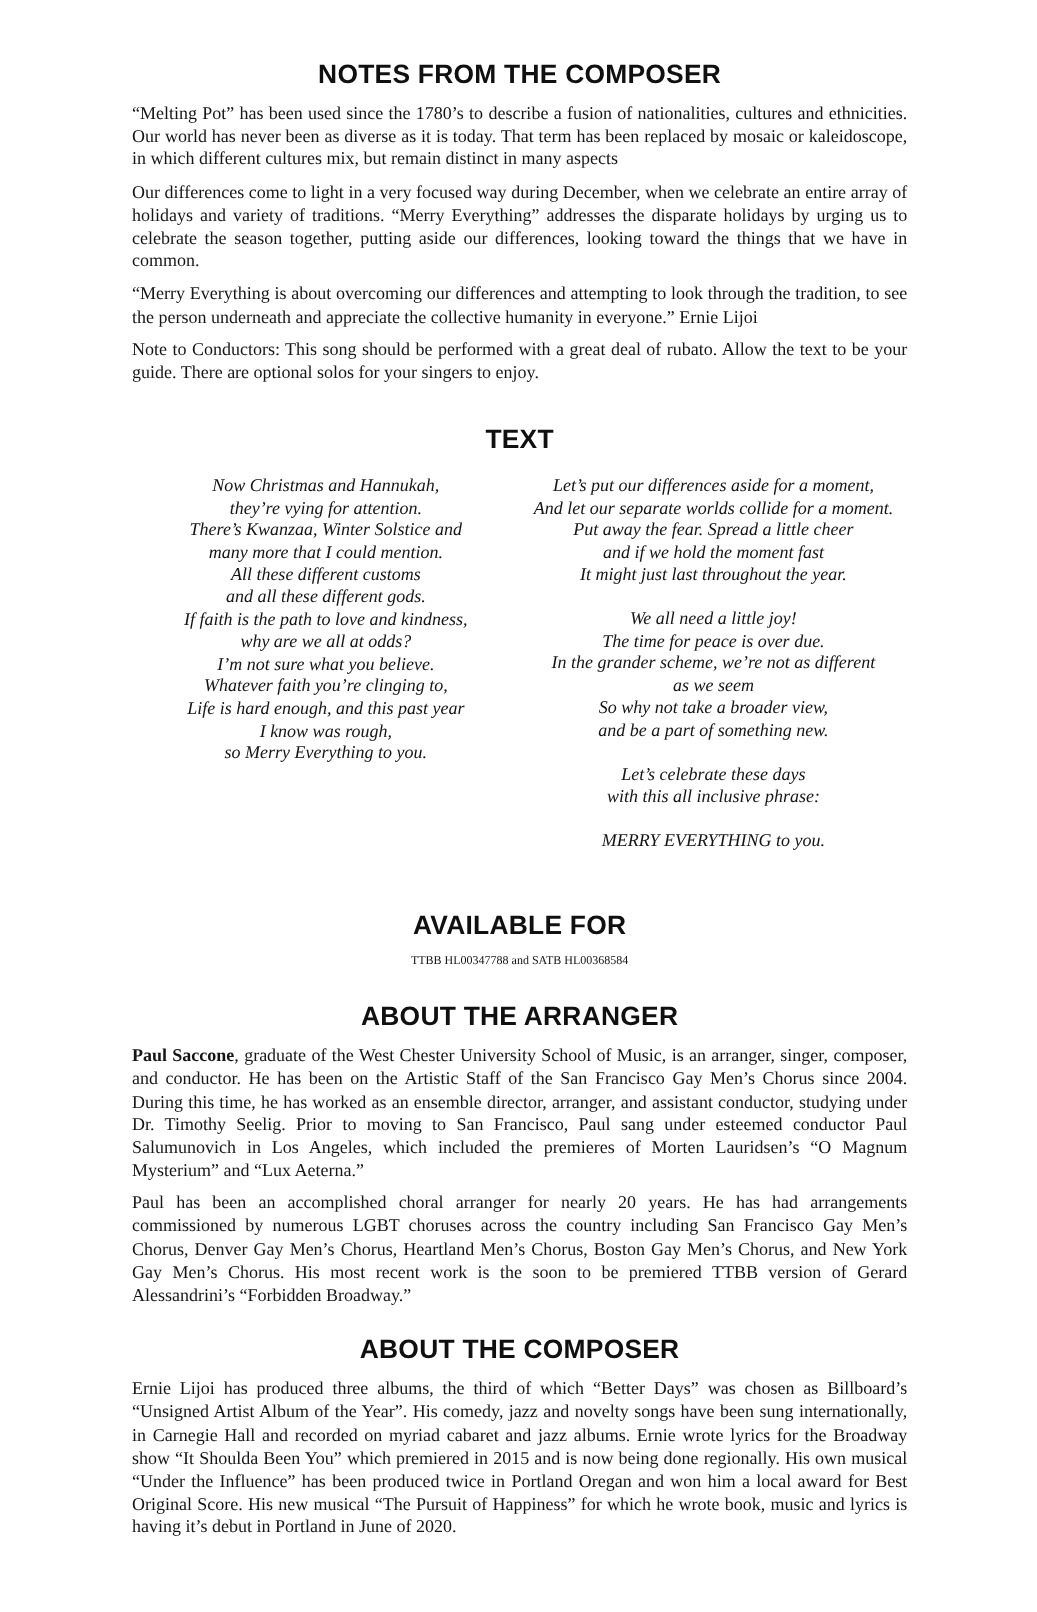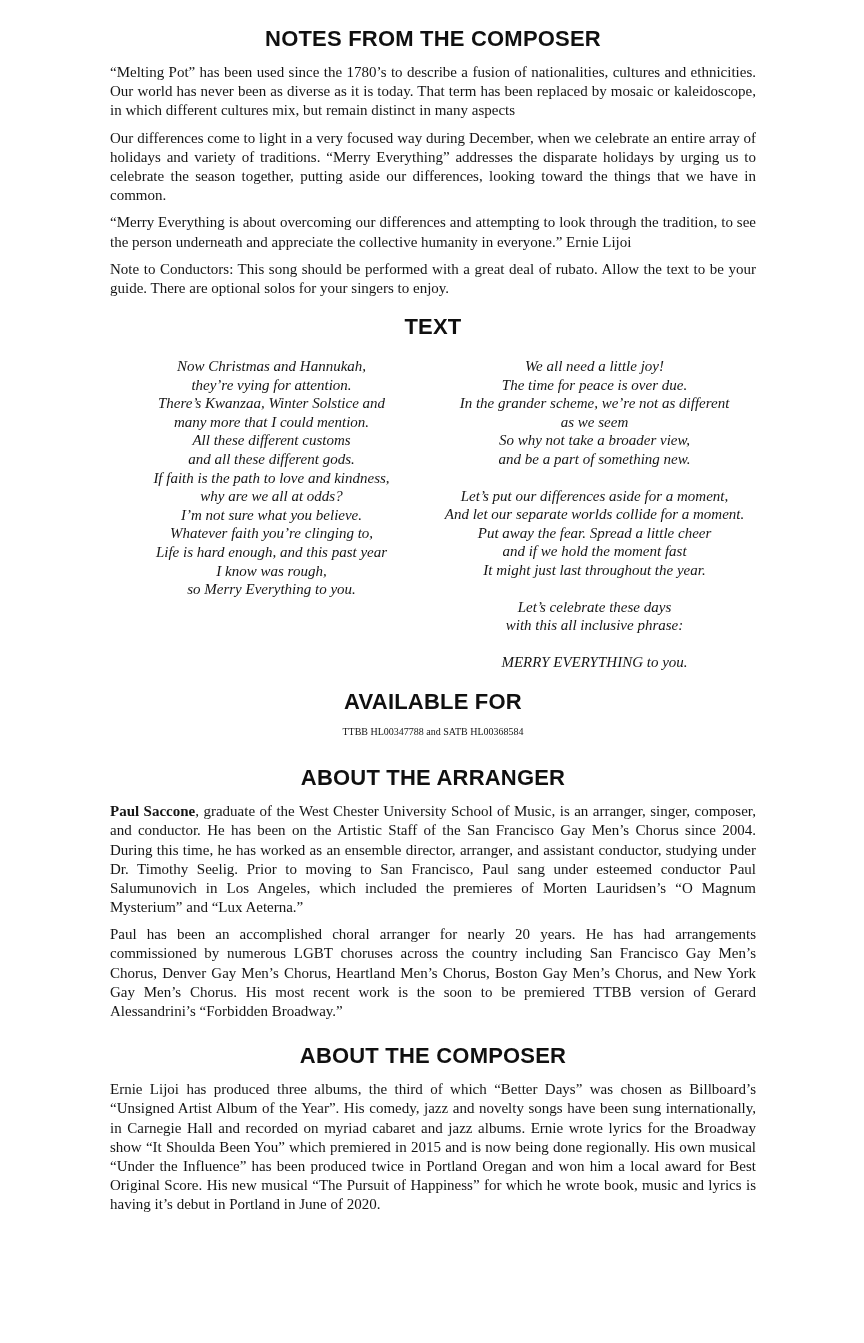--- a/index.html
+++ b/index.html
@@ -2,36 +2,36 @@
 <html><head>
 <meta charset="utf-8">
 <style>
   html, body { margin: 0; padding: 0; background: #ffffff; }
   .page {
     position: relative;
     width: 864px;
     height: 1343px;
     box-sizing: border-box;
     background: #ffffff;
-    padding: 26px 108px 0 110px;
+    padding: 49px 108px 0 110px;
     font-family: "Liberation Serif", serif;
     color: #151515;
     overflow: hidden;
   }
   h1.section-heading {
     font-family: "Liberation Sans", sans-serif;
     font-weight: bold;
     font-size: 22px;
     letter-spacing: 0.2px;
     text-align: center;
     color: #101010;
     margin: 0 0 11px 0;
   }
-  h1.mt-text      { margin-top: 16px; }
-  h1.mt-available { }
+  h1.mt-text      { margin-top: 32px; }
+  h1.mt-available { margin-top: 30px; }
   h1.mt-arranger  { margin-top: 26px; }
   h1.mt-composer  { margin-top: 22px; }
   p.body {
     font-size: 15px;
     line-height: 1.28;
     text-align: justify;
     margin: 0 0 8px 0;
   }
   p.centered-line {
     font-size: 10px;
@@ -79,31 +79,31 @@
 and all these different gods.
 If faith is the path to love and kindness,
 why are we all at odds?
 I’m not sure what you believe.
 Whatever faith you’re clinging to,
 Life is hard enough, and this past year
 I know was rough,
 so Merry Everything to you.</div>
     </div>
     <div class="lyric-col">
+      <div class="stanza">Let’s put our differences aside for a moment,
+And let our separate worlds collide for a moment.
+Put away the fear. Spread a little cheer
+and if we hold the moment fast
+It might just last throughout the year.</div>
       <div class="stanza">We all need a little joy!
 The time for peace is over due.
 In the grander scheme, we’re not as different
 as we seem
 So why not take a broader view,
 and be a part of something new.</div>
-      <div class="stanza">Let’s put our differences aside for a moment,
-And let our separate worlds collide for a moment.
-Put away the fear. Spread a little cheer
-and if we hold the moment fast
-It might just last throughout the year.</div>
       <div class="stanza">Let’s celebrate these days
 with this all inclusive phrase:</div>
       <div class="stanza">MERRY EVERYTHING to you.</div>
     </div>
   </div>
 
   <h1 class="section-heading mt-available">AVAILABLE FOR</h1>
   <p class="centered-line">TTBB HL00347788 and SATB HL00368584</p>
 
   <h1 class="section-heading mt-arranger">ABOUT THE ARRANGER</h1>

